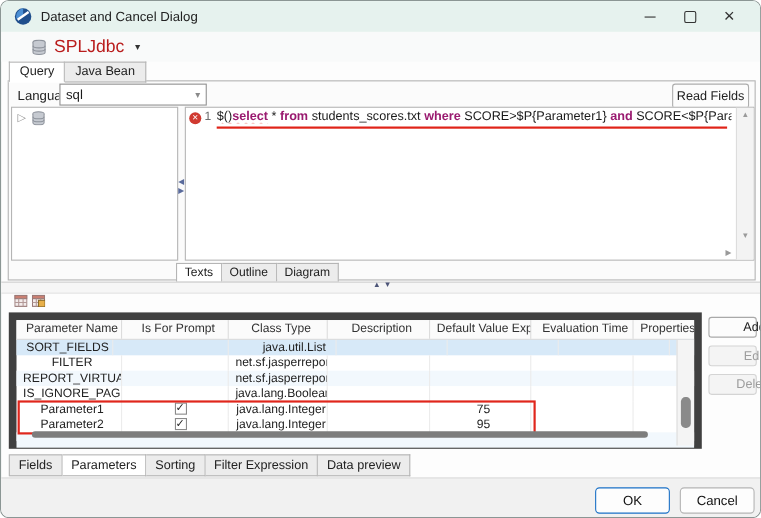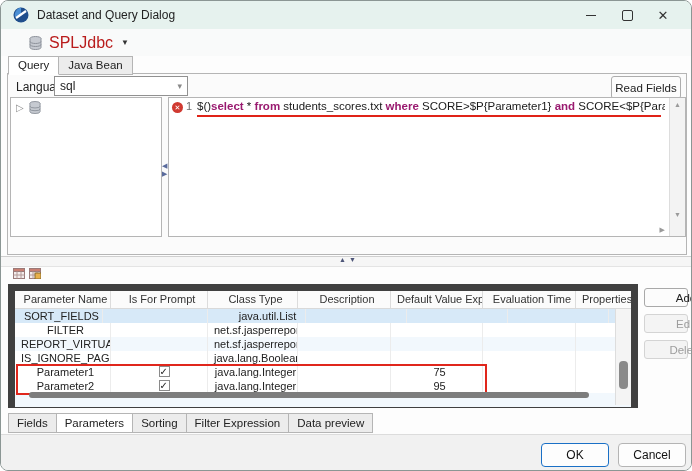--- a/index.html
+++ b/index.html
@@ -93,21 +93,21 @@
 <body>
 
 <div class="window">
 
   <div class="titlebar">
     <svg class="logo" viewBox="0 0 16 16">
       <circle cx="8" cy="8" r="7.5" fill="#1f4e8c"></circle>
       <path d="M2 10 A7.5 7.5 0 0 1 8 .5 L8 8 Z" fill="#4b8fd4"></path>
       <path d="M3 11 L13 4" stroke="#ffffff" stroke-width="2.2"></path>
     </svg>
-    <span class="title">Dataset and Query Dialog</span>
+    <span class="title">Dataset and Cancel Dialog</span>
     <div class="winbtn btn-min">
         <span class="minbar"></span>
       </div>
     <div class="winbtn btn-max">
         <span class="maxbox"></span>
       </div>
     <div class="winbtn btn-close">
         <span>✕</span>
       </div>
   </div>
@@ -156,20 +156,25 @@
       <span class="lineno">1</span>
       <div class="sqlline"><span class="kind-error">$()</span><span class="kind-keyword-error">select</span><span class="kind-plain"> * </span><span class="kind-keyword">from</span><span class="kind-plain"> students_scores.txt </span><span class="kind-keyword">where</span><span class="kind-plain"> SCORE&gt;$P{Parameter1} </span><span class="kind-keyword">and</span><span class="kind-plain"> SCORE&lt;$P{Parameter2} </span></div>
       <div class="redline"></div>
       <div class="vsb">
         <span class="up">▲</span>
         <span class="down">▼</span>
       </div>
       <span class="hright">▶</span>
     </div>
 
+    <div class="edtabs">
+      <div class="edtab active">Texts</div>
+      <div class="edtab">Outline</div>
+      <div class="edtab">Diagram</div>
+    </div>
   </div>
 
   <div class="hsplit">
     <span class="arrows"><span>▲</span><span>▼</span></span>
   </div>
 
   <div class="tooliconrow">
     <svg width="12" height="11" viewBox="0 0 12 11">
       <rect x="0.5" y="0.5" width="11" height="10" fill="#f3eceb" stroke="#9a7a78"></rect>
       <rect x="0.5" y="0.5" width="11" height="3" fill="#c97f72" stroke="#9a7a78"></rect>

